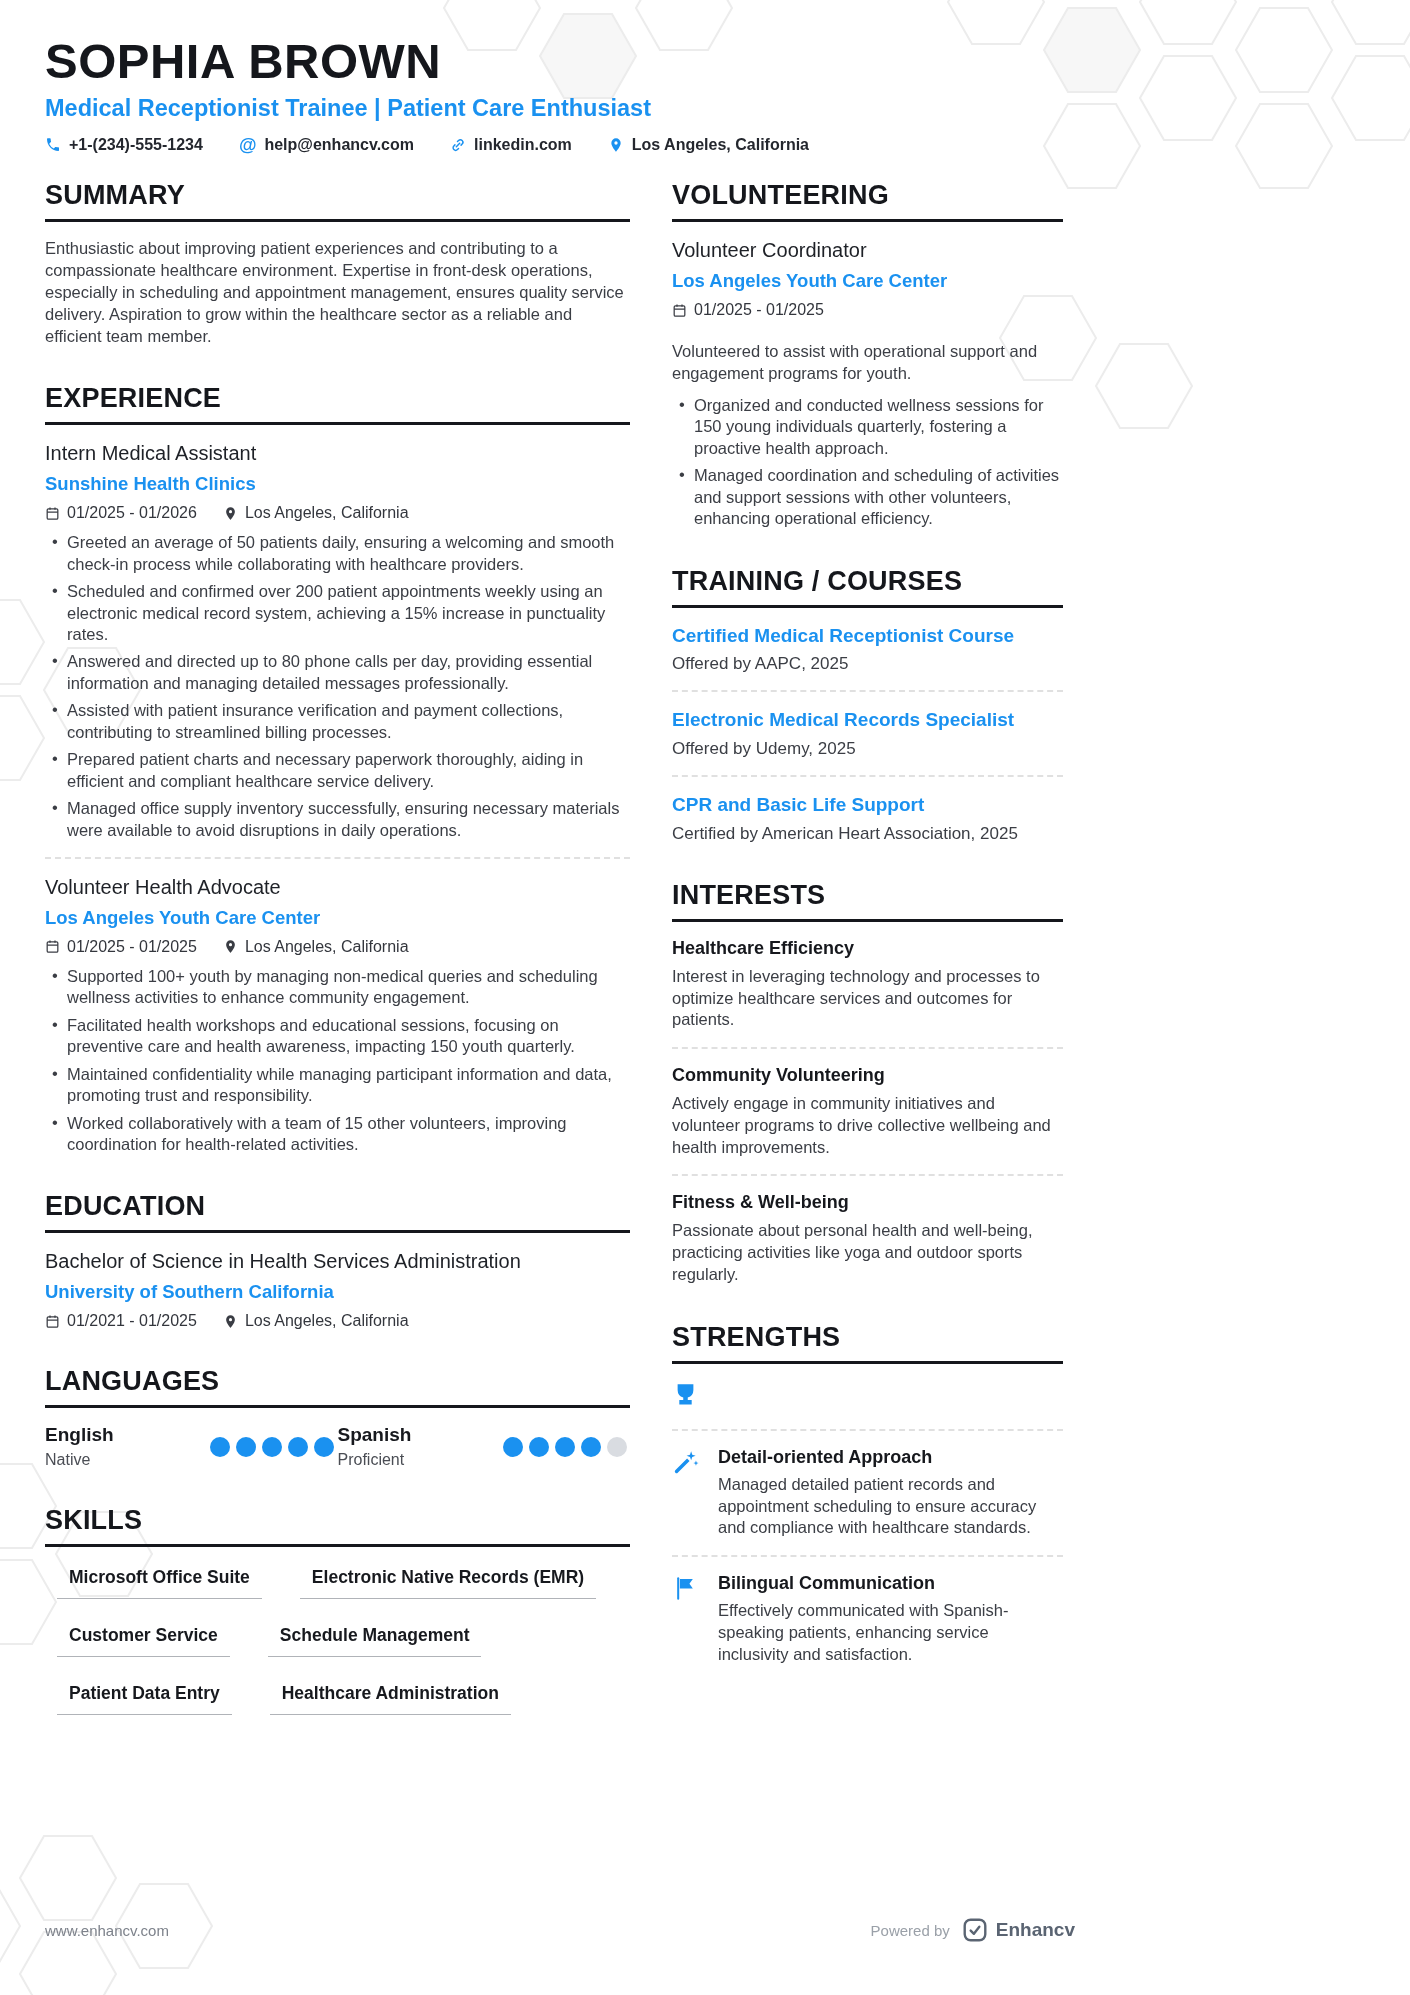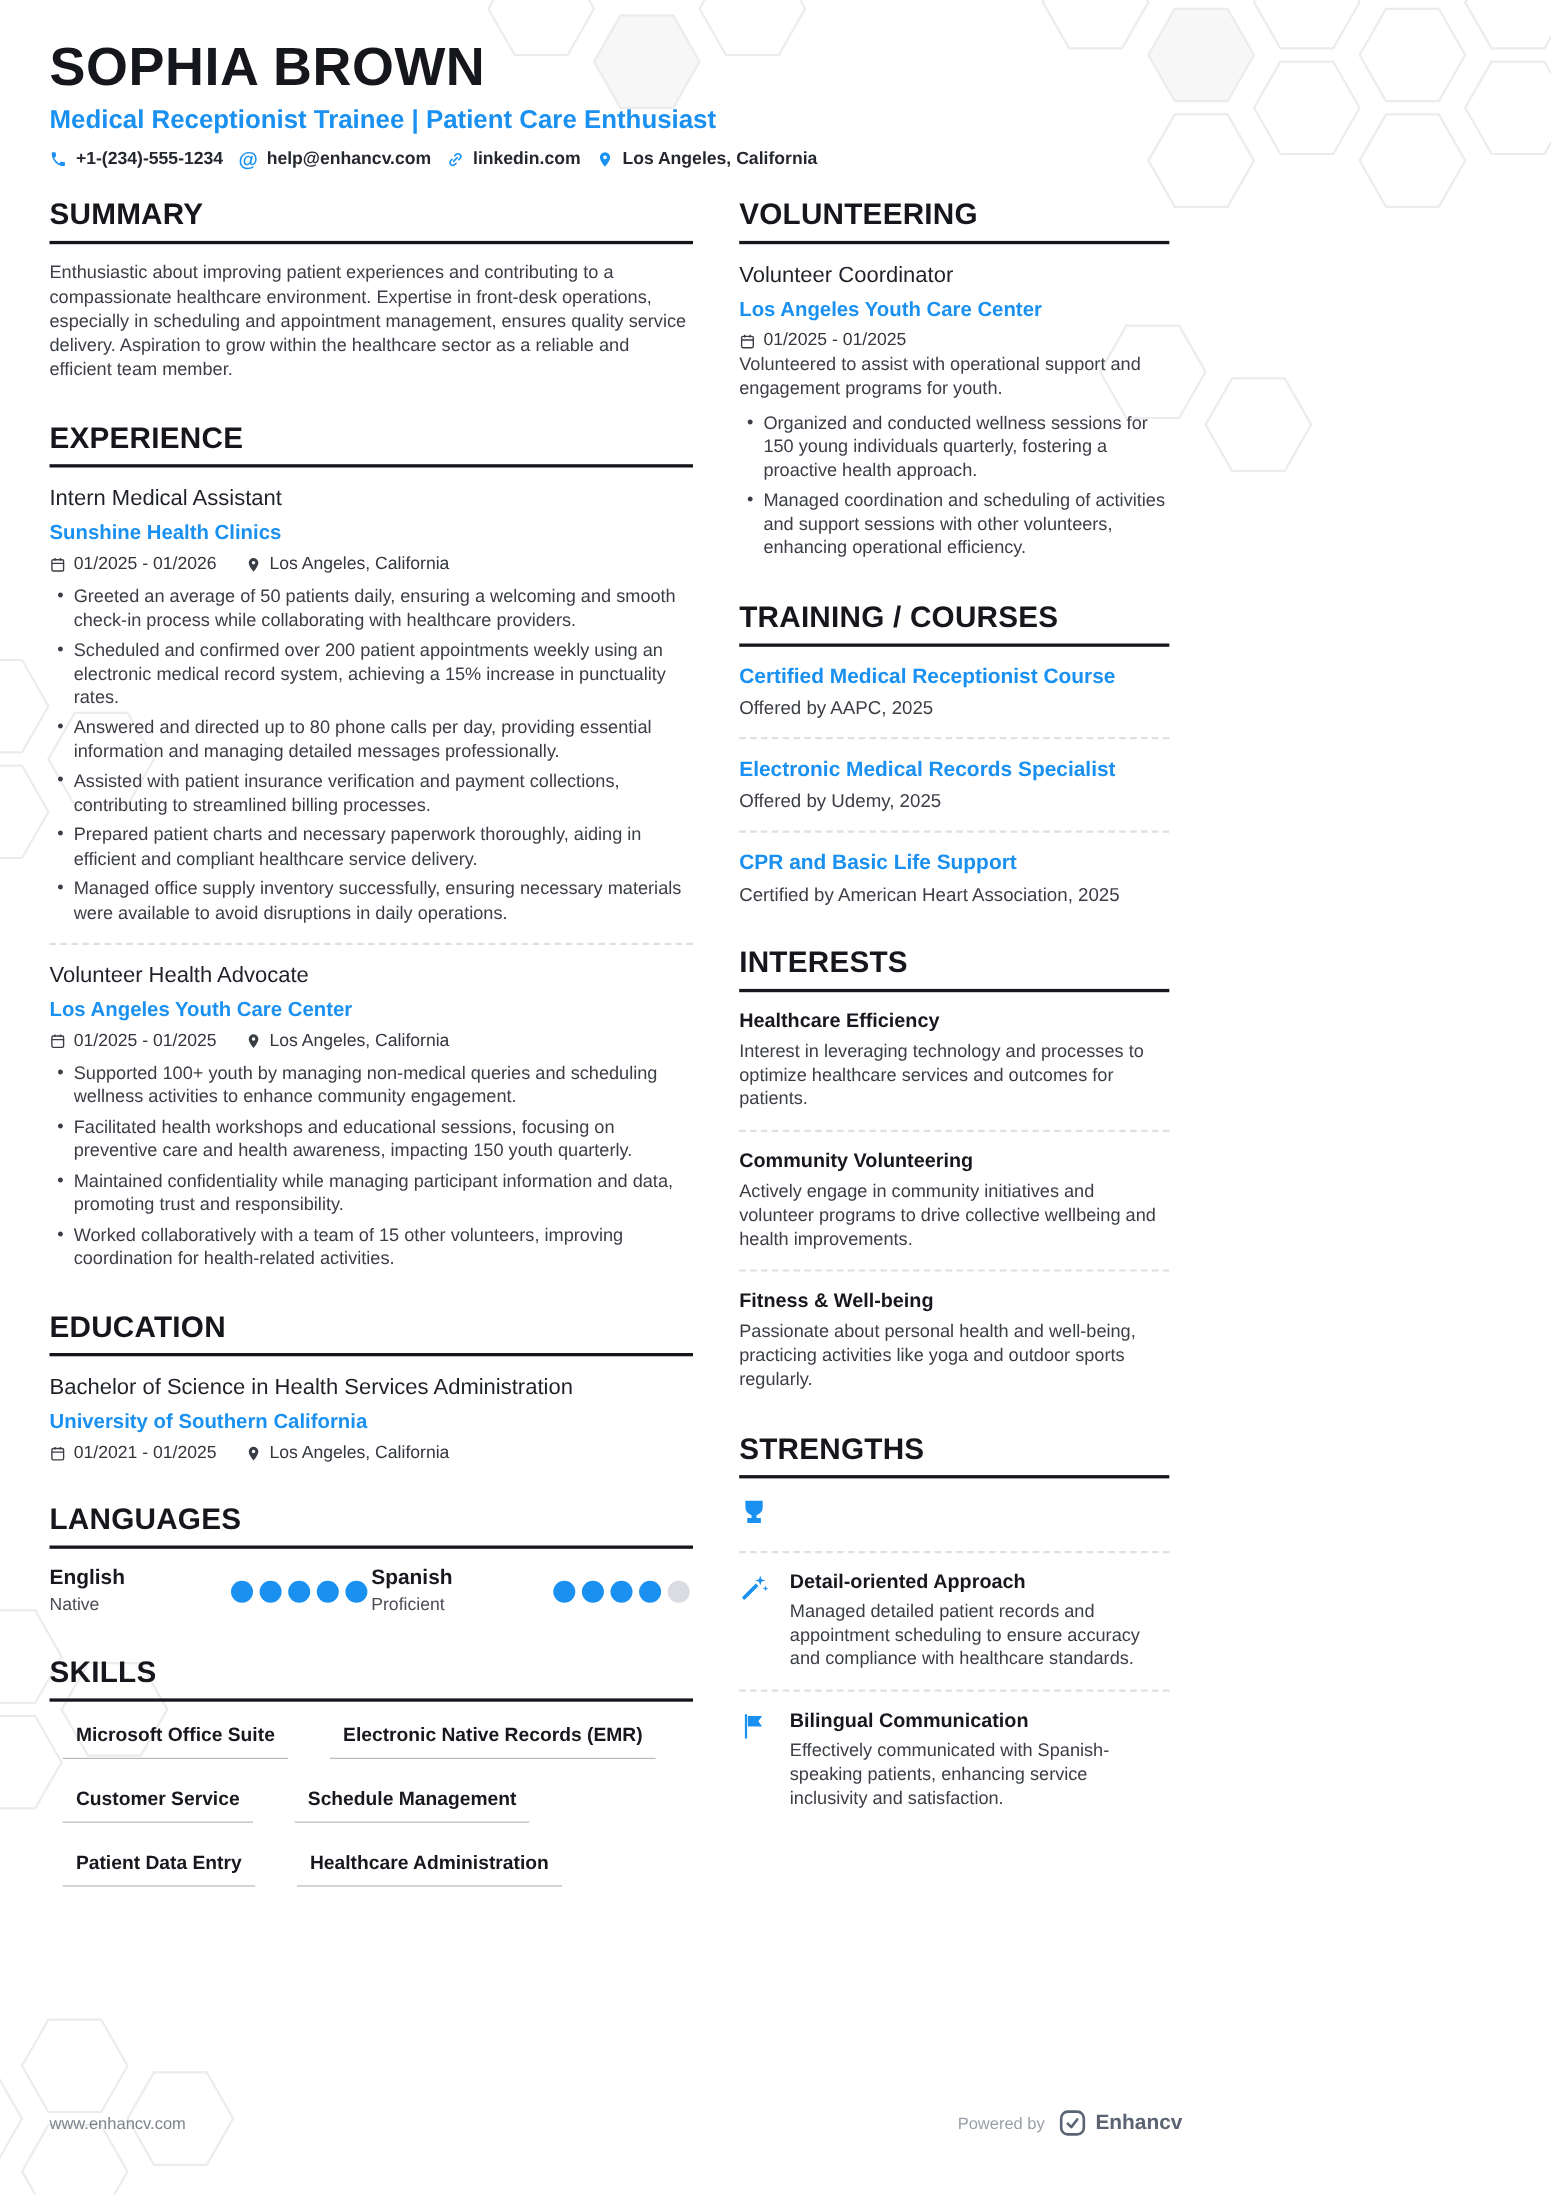--- a/index.html
+++ b/index.html
@@ -6,21 +6,21 @@
   html,body { background:#ffffff; }
   body { font-family: "Liberation Sans", "DejaVu Sans", sans-serif; color:#3b3e45; }
 
   .page { position:relative; width:1410px; height:1995px; background:#fff; overflow:hidden; }
   .hexbg { position:absolute; inset:0; z-index:0; }
   .content-wrap { position:relative; z-index:1; padding:36px 0 0 45px; }
 
   
   .name { font-size:49px; font-weight:700; letter-spacing:.5px; color:#15171c; line-height:1.05; }
   .headline { margin-top:8px; font-size:23.5px; font-weight:700; color:#1a91f0; }
-  .contacts { margin-top:14px; display:flex; align-items:center; gap:14px; font-size:16px; font-weight:700; color:#24272e; }
+  .contacts { margin-top:14px; display:flex; align-items:center; gap:36px; font-size:16px; font-weight:700; color:#24272e; }
   .contact { display:flex; align-items:center; gap:8px; }
   .contact .ic { width:16px; height:16px; color:#1a91f0; flex:0 0 auto; }
   .at-glyph { color:#1a91f0; font-size:18px; font-weight:700; line-height:1; }
 
   
   .columns { display:flex; align-items:flex-start; margin-top:26px; }
   .col-left { width:585px; margin-right:42px; flex:0 0 auto; }
   .col-right { width:391px; flex:0 0 auto; }
 
   .section { margin-bottom:36px; }
@@ -330,21 +330,21 @@
           <h3 class="role-title">Volunteer Coordinator</h3>
           <div class="company">Los Angeles Youth Care Center</div>
           <div class="meta">
             <span class="meta-item">
               <svg class="ic">
                   <use href="#i-cal"></use>
                 </svg>
               <span>01/2025 - 01/2025</span>
             </span>
           </div>
-          <p class="body-text" style="margin-top:2px">Volunteered to assist with operational support and engagement programs for youth.</p>
+          <p class="body-text" style="margin-top:22px">Volunteered to assist with operational support and engagement programs for youth.</p>
           <ul class="bullets">
             <li>Organized and conducted wellness sessions for 150 young individuals quarterly, fostering a proactive health approach.</li>
             <li>Managed coordination and scheduling of activities and support sessions with other volunteers, enhancing operational efficiency.</li>
           </ul>
         </section>
 
         <section class="section">
           <h2 class="section-title">TRAINING / COURSES</h2>
           <div>
             <div class="course-title">Certified Medical Receptionist Course</div>

